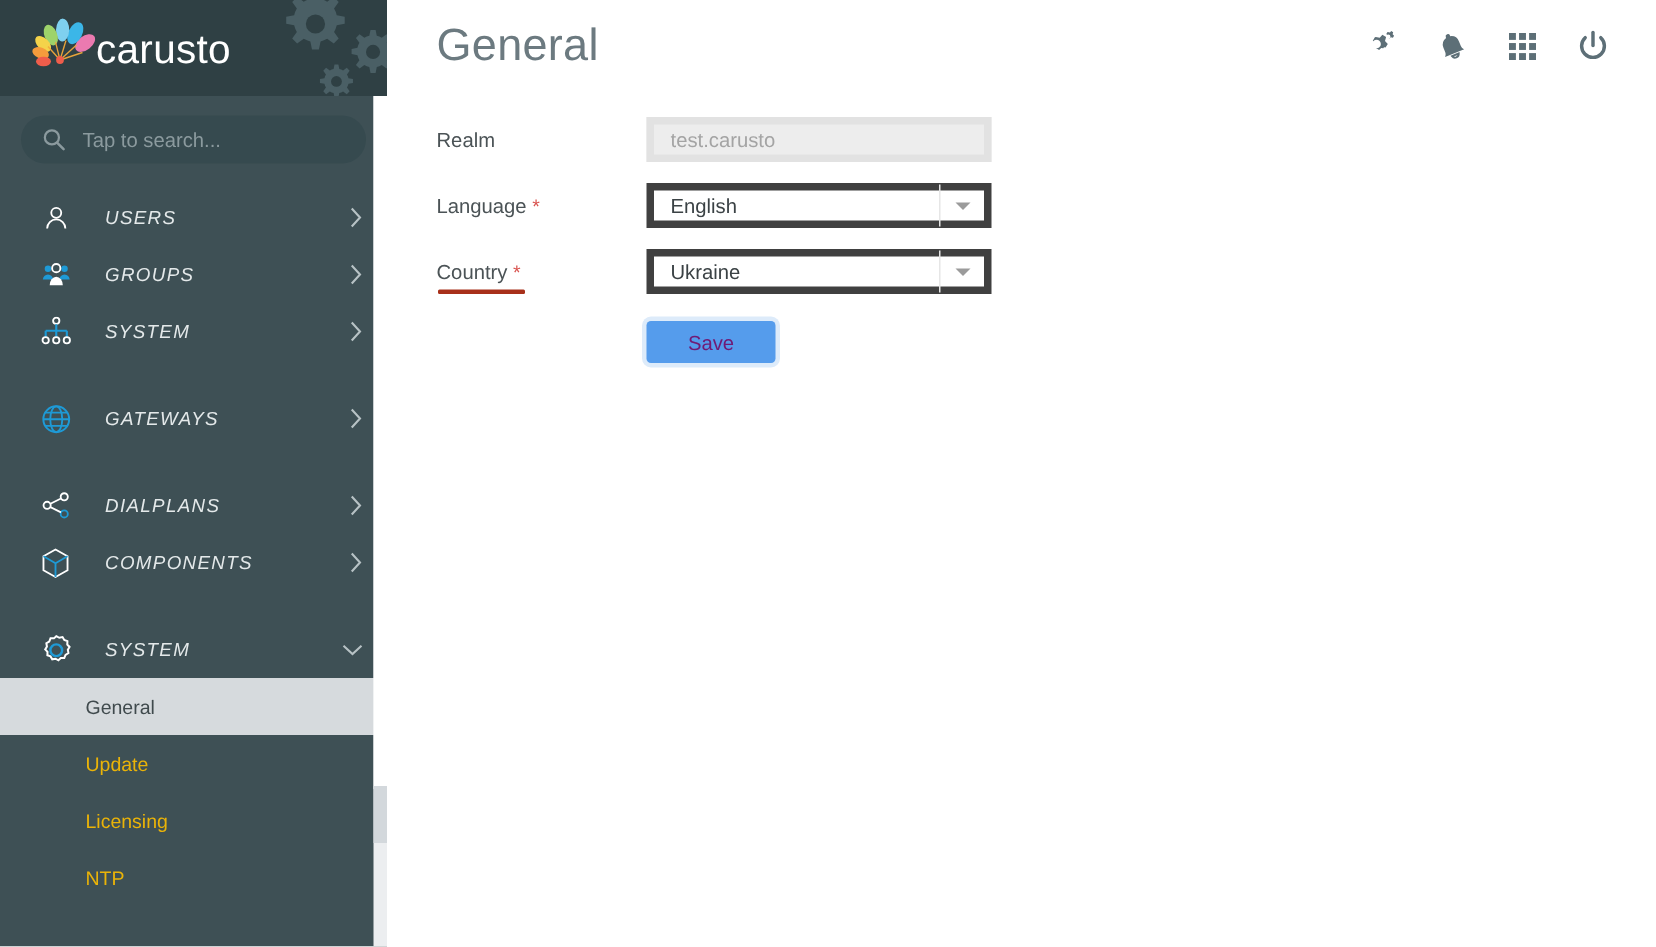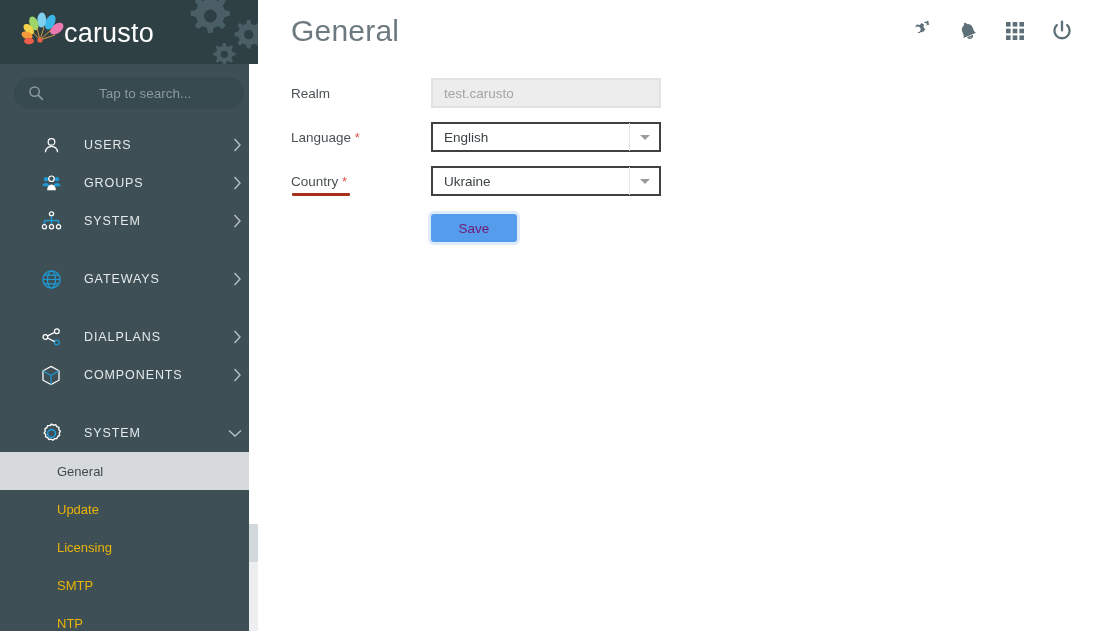--- a/index.html
+++ b/index.html
@@ -51,40 +51,40 @@
   }
 
   .search-zone { height: 58px; display: flex; align-items: center; padding: 0 14px; }
   .search-box {
     flex: 1;
     height: 32px;
     background: #364a4f;
     border-radius: 16px;
     display: flex; align-items: center;
     padding: 0 14px;
-    gap: 44px;
   }
   .search-box svg { flex: 0 0 auto; }
   .search-input {
     background: transparent; border: none; outline: none;
     color: #cfd6d8;
     font-family: "Liberation Sans", sans-serif;
     font-size: 13.5px;
     margin-left: 9px;
     width: 100%;
   }
   .search-input::placeholder { color: #8b9a9e; }
 
   .nav { padding-top: 4px; }
   .nav-item {
     height: 38px;
     display: flex; align-items: center;
-    padding: 0 16px 0 38px;
+    padding: 0 16px 0 24px;
     cursor: pointer;
     position: relative;
+    font-style: italic;
   }
   .nav-item.spaced { margin-top: 20px; }
   .nav-icon {
     width: 26px; height: 24px;
     display: flex; align-items: center; justify-content: center;
     flex: 0 0 26px;
   }
   .nav-label {
     color: #e4e9ea;
     font-size: 12.5px;
@@ -168,21 +168,21 @@
   .label-underline {
     position: absolute;
     left: 1px; bottom: -7px;
     width: 58px; height: 3px;
     background: #a8301a;
     border-radius: 1px;
   }
   .field {
     width: 230px;
     height: 30px;
-    border: 2px solid #404040;
+    border: 5px solid #404040;
     background: #ffffff;
     display: flex; align-items: center;
     padding: 0 11px;
     font-size: 13.5px;
     color: #3b4245;
     position: relative;
   }
   .field.disabled {
     background: #ededed;
     border-color: #e2e2e2;
@@ -384,21 +384,20 @@
           <svg width="14" height="9" viewBox="0 0 14 9">
               <path d="M1 1.5 L7 7 L13 1.5" fill="none" stroke="#b7c2c5" stroke-width="1.4"></path>
             </svg>
         </span>
       </div>
 
       <div class="subnav">
         <div class="subnav-item active">General</div>
         <div class="subnav-item">Update</div>
         <div class="subnav-item">Licensing</div>
-        <div class="subnav-item">SMTP</div>
         <div class="subnav-item">NTP</div>
       </div>
     </nav>
 
     <div class="sb-track"></div>
     <div class="sb-thumb"></div>
     <div class="sb-thumb2"></div>
   </aside>
 
   <main class="main">

